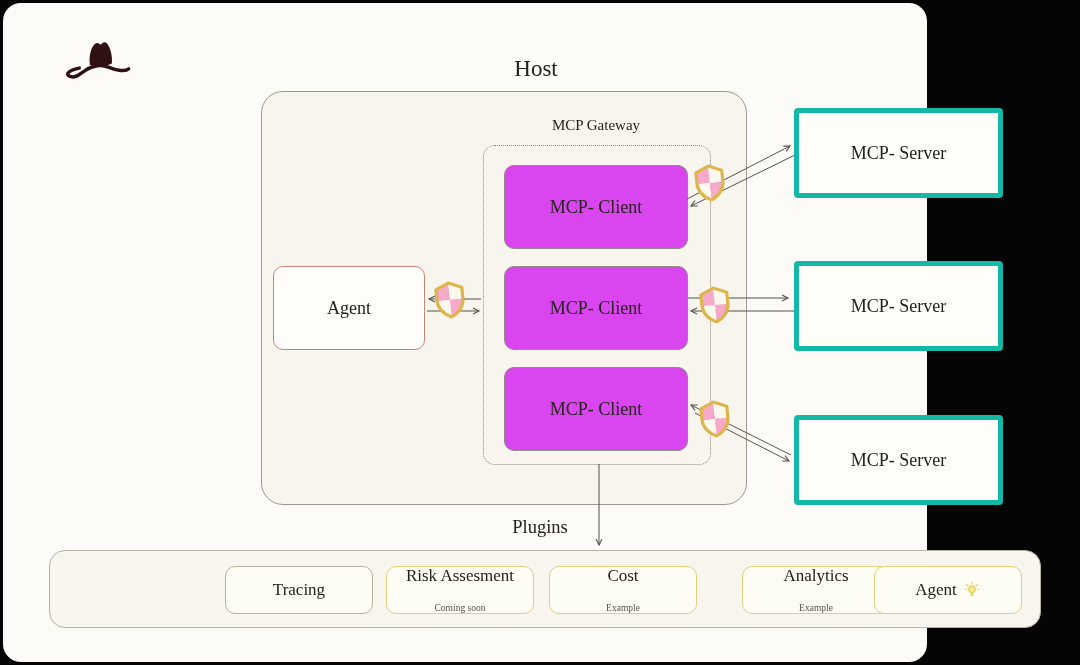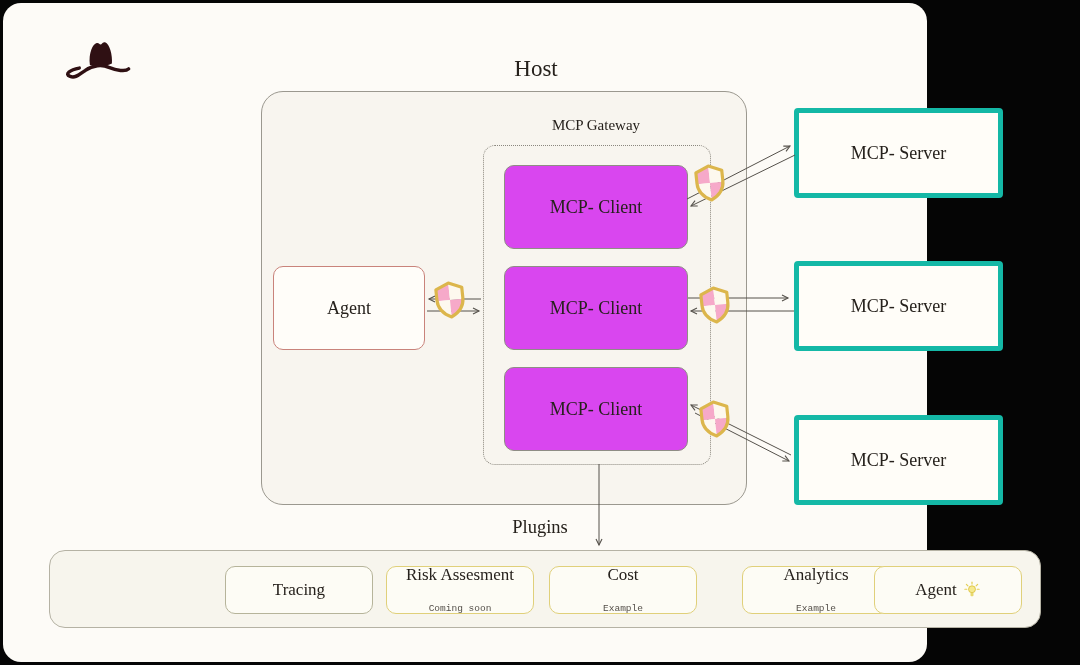--- a/index.html
+++ b/index.html
@@ -44,21 +44,21 @@
     border:1px solid #b5b2a4; border-radius:16px; background:#f7f5ed;
   }
   .pbtn {
     position:absolute; top:563px; height:48px; width:148px; border-radius:10px;
     background:#fdfcf5; display:flex; flex-direction:column; align-items:center;
     justify-content:center; font-size:17px; color:#26211c; box-sizing:border-box; cursor:pointer;
   }
   .pbtn.olive  { border:1px solid #b6b49a; }
   .pbtn.yellow { border:1.5px solid #e0d07a; }
   .pbtn .main  { display:flex; align-items:center; gap:6px; line-height:1.1; }
-  .pbtn .sub   { font-family:Liberation Mono, monospace; font-size:9.5px; color:#55504a; margin-top:18px; }
+  .pbtn .sub   { font-family:Liberation Serif, serif; font-size:9.5px; color:#55504a; margin-top:18px; }
   svg.overlay { position:absolute; left:0; top:0; pointer-events:none; }
   .shield { position:absolute; width:36px; height:40px; transform:rotate(-6deg); }
   .logo { left:58px; top:30px; width:76px; height:52px; cursor:pointer; }
 </style>
 </head>
 <body>
 
 <div class="canvas">
 
   <svg class="abs logo" viewBox="0 0 100 60">

